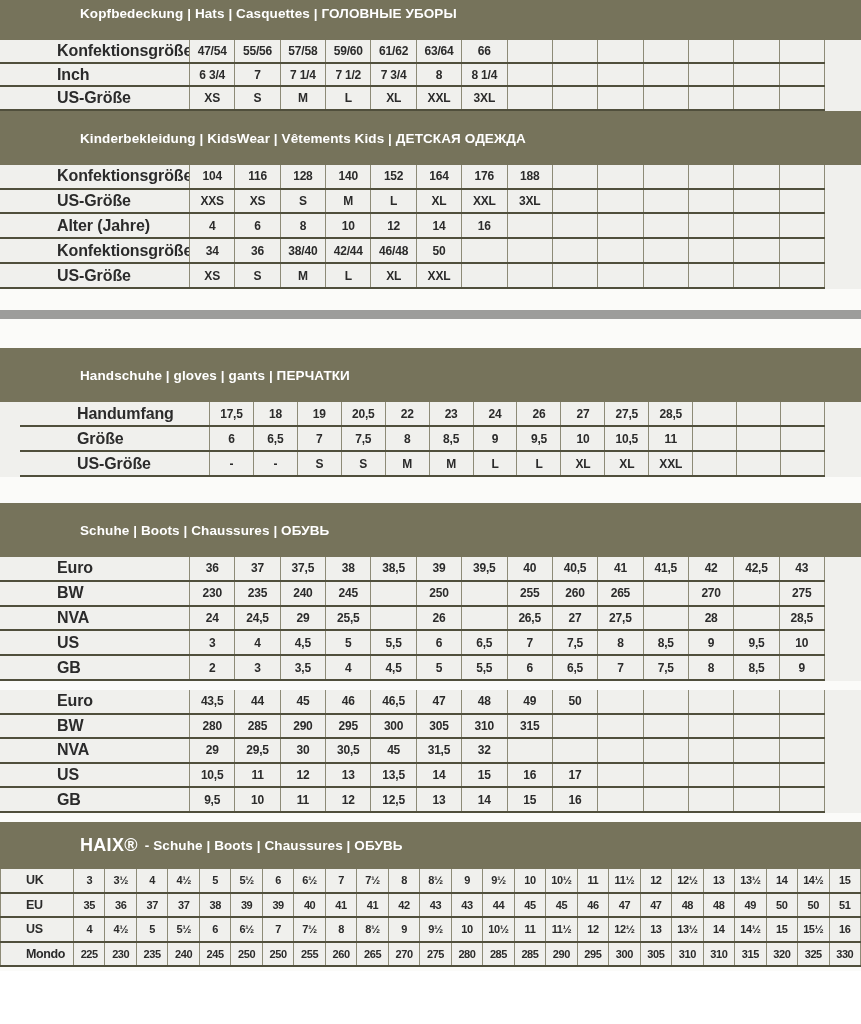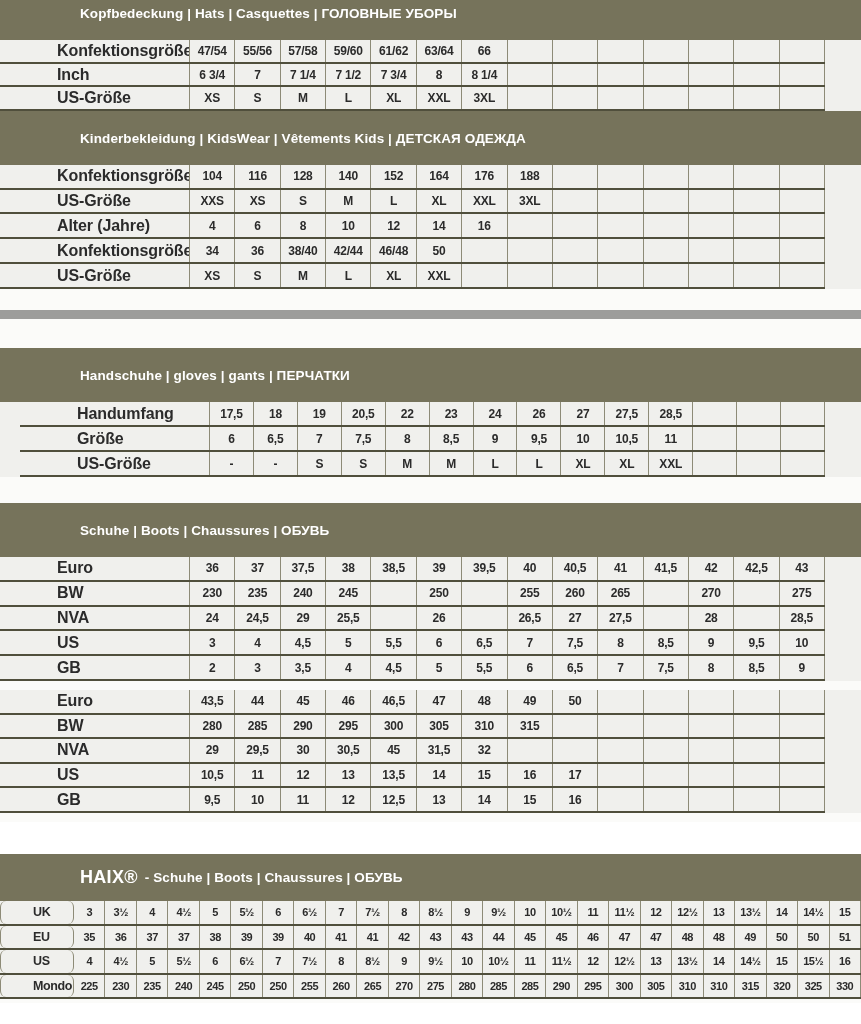--- a/index.html
+++ b/index.html
@@ -24,21 +24,21 @@
     font-size:13.5px;
     display:flex;
     align-items:center;
     padding-left:80px;
     letter-spacing:0.1px;
     width:861px;
   }
   .bar.h40{height:40px;align-items:flex-start;padding-top:6px;}
   .bar.h54{height:54px;}
   .bar.h53{height:53px;}
-  .bar.h47{height:47px;margin-top:32px;}
+  .bar.h47{height:47px;}
   .bar .brand{font-size:18px;letter-spacing:0.3px;margin-right:7px;}
 
   
   .band{background:var(--cell-bg);width:861px;}
 
   
   .tbl{display:flex;flex-direction:column;width:825px;}
   .tbl .trow{flex:1;display:grid;grid-template-columns:190px repeat(14,1fr);border-bottom:2px solid var(--hline);}
   .tbl .cell{
     border-right:1px solid var(--vline);
@@ -48,21 +48,21 @@
   }
   .tbl .cell.label{justify-content:flex-start;padding-left:57px;font-size:16px;letter-spacing:-0.1px;}
 
   .h-t1{height:71px;} .h-t2{height:74px;} .h-t3{height:50px;}
   .h-t4{height:75px;padding-left:20px;} .h-t5a{height:124px;} .h-t5b{height:123px;}
 
   
   .tbl.haix{width:861px;height:98px;}
   .tbl.haix .trow{grid-template-columns:74px repeat(25,1fr);}
   .tbl.haix .cell{font-size:11px;letter-spacing:-0.4px;}
-  .tbl.haix .cell.label{padding-left:32px;font-size:12.5px;border-left:1px solid var(--vline);border-radius:6px;}
+  .tbl.haix .cell.label{padding-left:25px;font-size:12.5px;border-left:1px solid var(--vline);}
 
   
   .gap{width:861px;background:var(--gap-bg);}
   .gap.g21{height:21px;} .gap.g29{height:29px;} .gap.g26{height:26px;}
   .gap.g9{height:9px;} .gap.g4{height:4px;}
   .divider{width:861px;height:9px;background:var(--divider);}
 </style>
 </head>
 <body>
 

